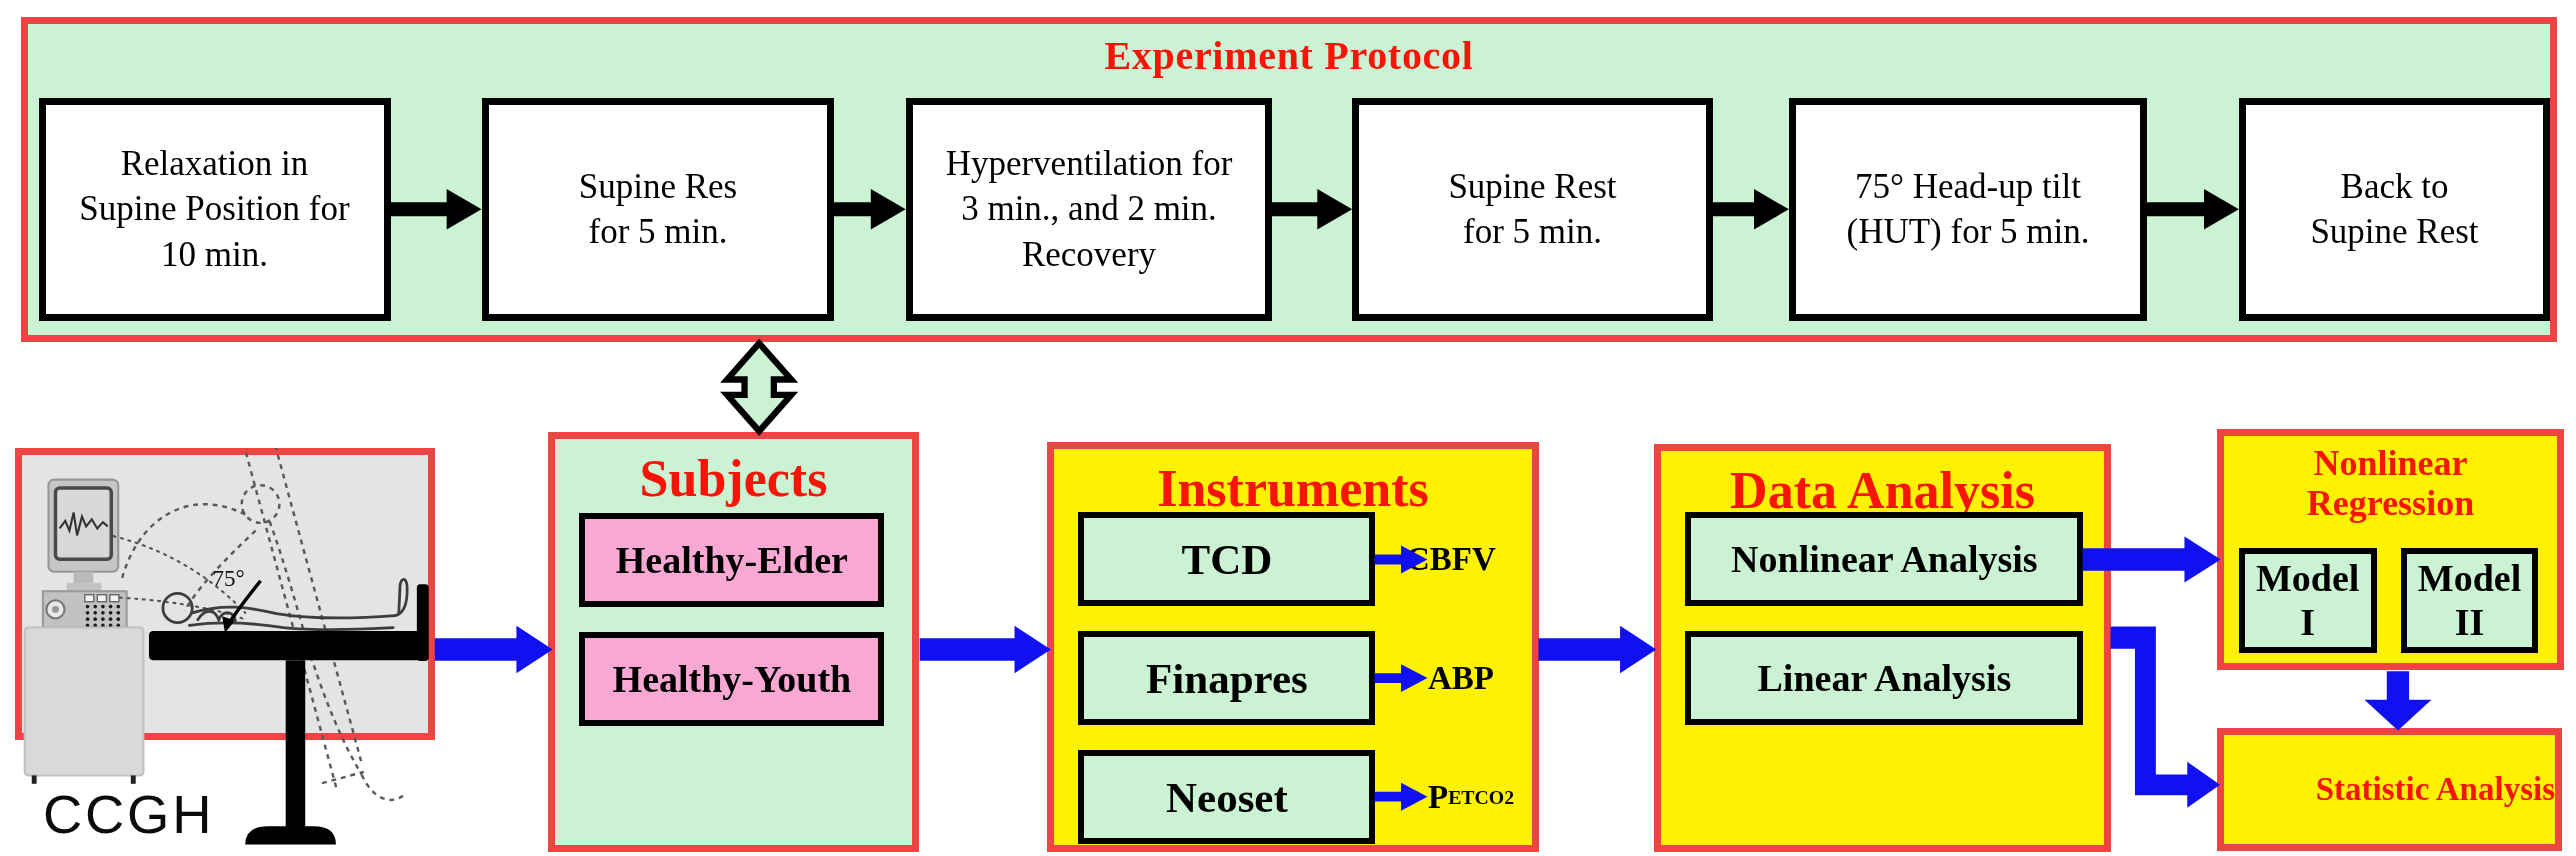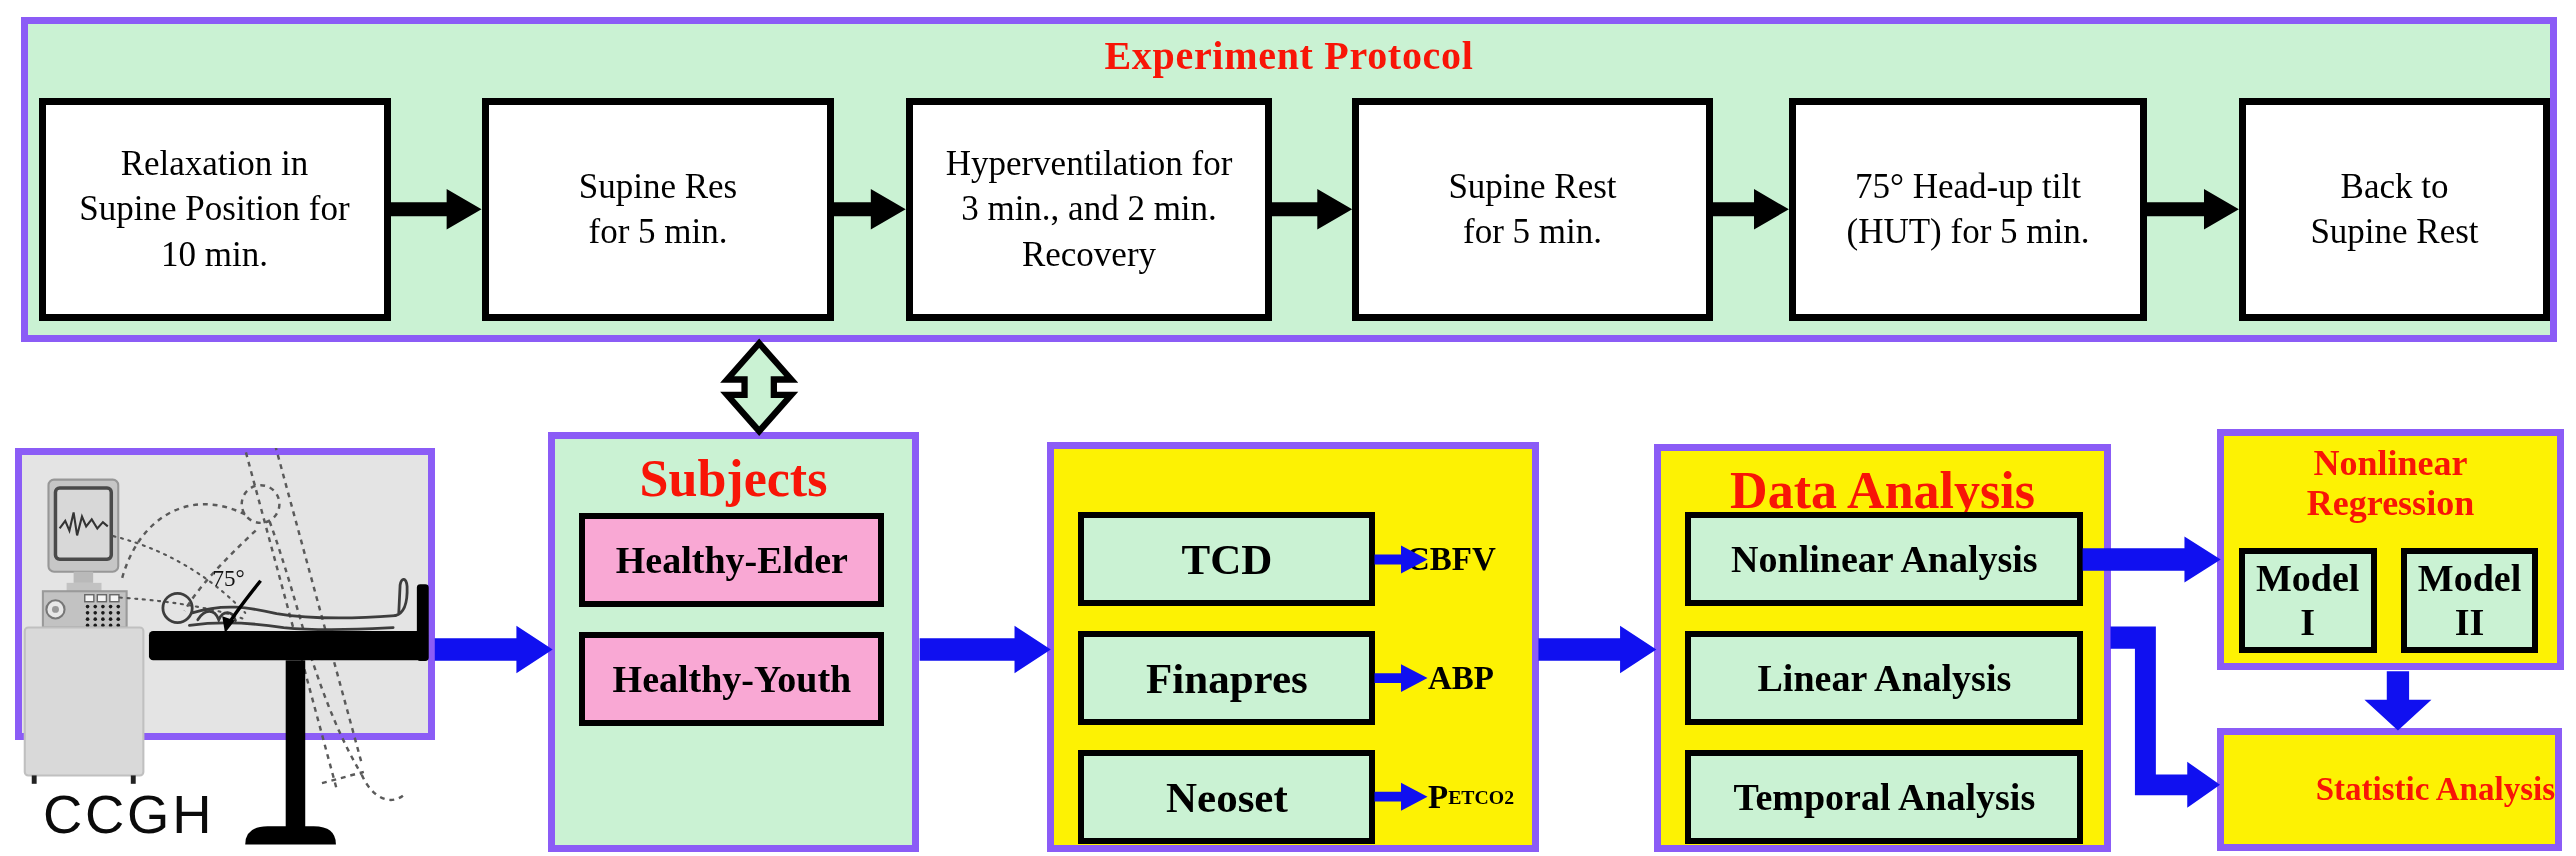--- a/index.html
+++ b/index.html
@@ -1,20 +1,20 @@
 <!DOCTYPE html>
 <html style="--green: #CAF2D3; --yellow: #FDF203; --red: #F81507; --blue: #1010F0; --gray: #E4E4E4;font-size:11px"><head>
 <meta charset="utf-8">
 <style>
   html,body { margin:0; padding:0; background:#ffffff; }
   .canvas {
     position:relative; width:2576px; height:856px; background:#fff;
     font-family:"Liberation Serif","DejaVu Serif",serif; overflow:hidden;
   }
-  .panel { position:absolute; box-sizing:border-box; border:7px solid #8b5cf6; }
+  .panel { position:absolute; box-sizing:border-box; border:7px solid #ef4444; }
   .bg-green { background:var(--green); }
   .bg-yellow { background:var(--yellow); }
   .sec-title { text-align:center; font-weight:bold; color:var(--red); }
   .protocol-title { font-size:40px; margin-top:8.4px; letter-spacing:0.7px; }
   .panel-title { font-size:52px; margin-top:9.8px; }
   .inner-box {
     position:absolute; box-sizing:border-box; border:6.3px solid #000;
     display:flex; align-items:center; justify-content:center; text-align:center;
   }
   .step-box {
@@ -155,37 +155,37 @@
     </svg>
   </div>
 
   <div class="panel bg-green" style="left:548px; top:432px; width:371px; height:420px;">
     <div class="sec-title panel-title">Subjects</div>
     <div class="inner-box white-box" style="left:24.4px; top:74px; width:305px; height:94px;">Healthy-Elder</div>
     <div class="inner-box white-box" style="left:24.4px; top:193px; width:305px; height:94px;">Healthy-Youth</div>
   </div>
 
   <div class="panel bg-yellow" style="left:1047px; top:442px; width:492px; height:410px;">
+    <div class="sec-title panel-title">Instruments</div>
     <div class="inner-box mint-box device-label" style="left:24.4px; top:63px; width:297px; height:94px;">TCD</div>
     <div class="inner-box mint-box device-label" style="left:24.4px; top:182px; width:297px; height:94px;">Finapres</div>
     <div class="inner-box mint-box device-label" style="left:24.4px; top:301px; width:297px; height:94px;">Neoset</div>
     <div class="signal" style="left:352px; top:63px;">CBFV</div>
     <div class="signal" style="left:374px; top:182px;">ABP</div>
     <div class="signal" style="left:374px; top:301px;">
       <span>P</span>
         <span class="petco2-sub">ETCO</span>
         <span class="petco2-sub petco2-sub2">2</span>
     </div>
   </div>
 
   <div class="panel bg-yellow" style="left:1654px; top:444px; width:457px; height:408px;">
     <div class="sec-title panel-title">Data Analysis</div>
     <div class="inner-box mint-box method-label" style="left:24.4px; top:180px; width:398px; height:94px;">Linear Analysis</div>
     <div class="inner-box mint-box method-label" style="left:24.4px; top:61px; width:398px; height:94px;">Nonlinear Analysis</div>
-    <div class="inner-box mint-box method-label" style="left:24.4px; top:299px; width:398px; height:94px;">Temporal Analysis</div>
   </div>
 
   <div class="panel bg-yellow" style="left:2217px; top:429px; width:347px; height:241px;">
     <div class="sec-title nr-title">Nonlinear
 Regression</div>
     <div class="inner-box mint-box model-box" style="left:14.7px; top:112px; width:138px; height:105px;">Model
 I</div>
     <div class="inner-box mint-box model-box" style="left:177px; top:112px; width:137px; height:105px;">Model
 II</div>
   </div>

